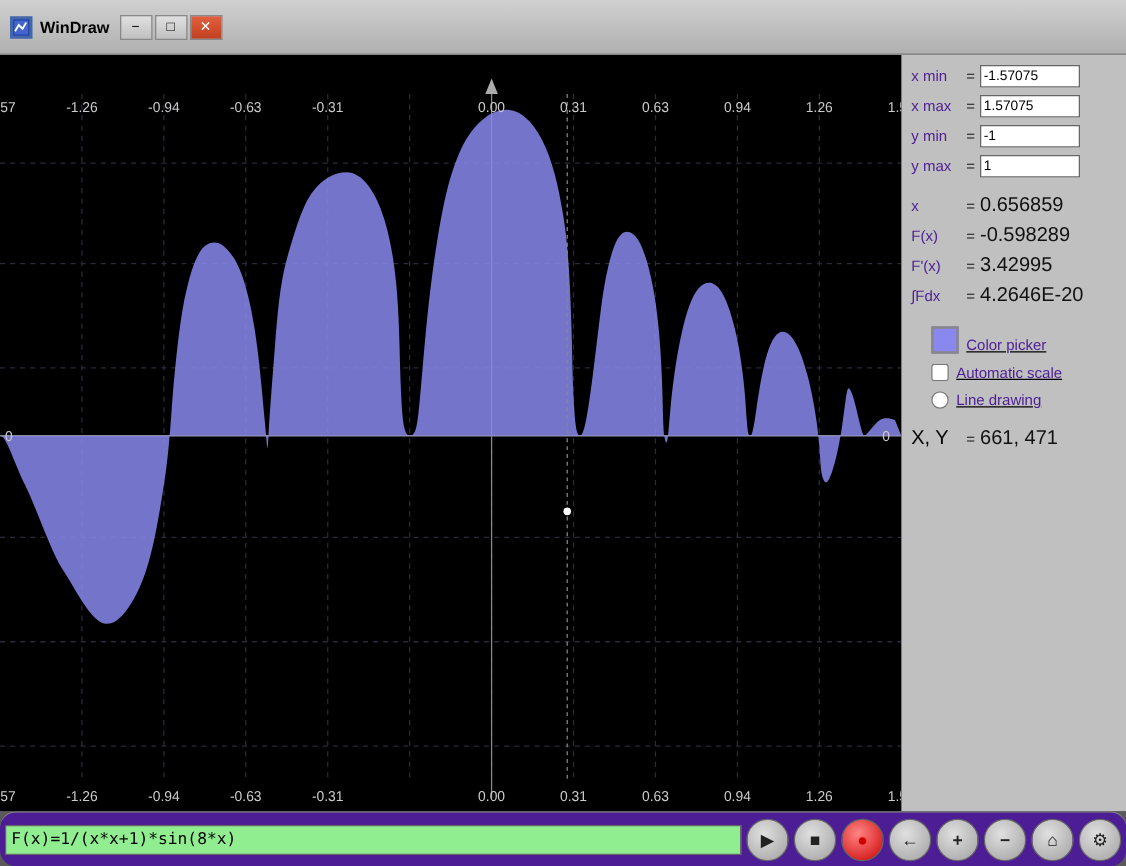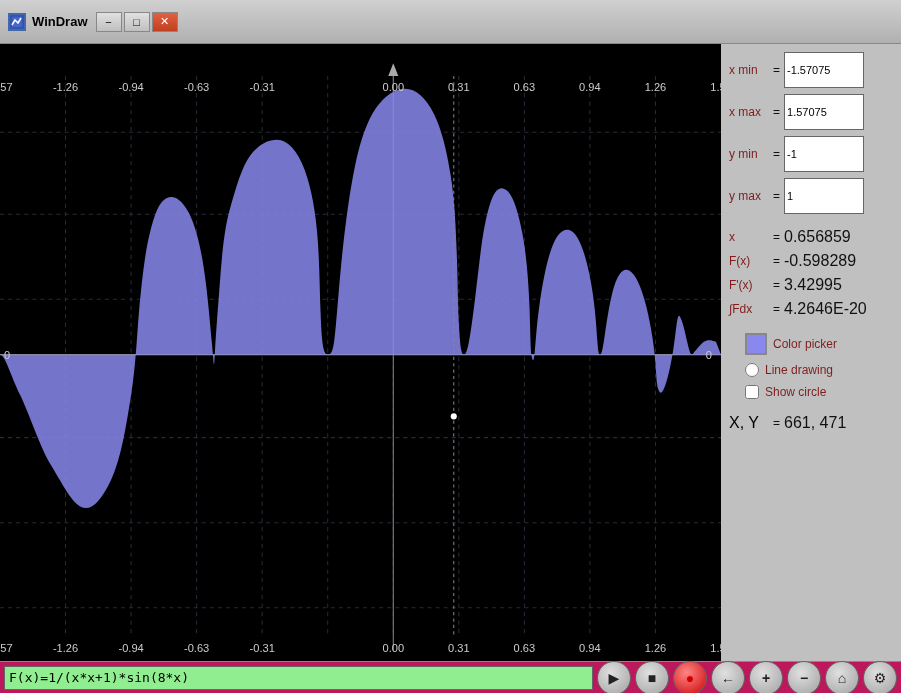--- a/index.html
+++ b/index.html
@@ -77,30 +77,30 @@
     }
 
     .sidebar-row {
       display: flex;
       align-items: center;
       gap: 4px;
       padding: 2px 0;
     }
     .sidebar-label {
       font-size: 12px;
-      color: #7f1d1d;
+      color: #4c1d95;
       min-width: 40px;
     }
     .sidebar-value {
       font-size: 16px;
       color: #111;
     }
     .sidebar-input {
       width: 80px;
-      height: 36px;
+      height: 18px;
       background: white;
       border: 1px solid #666;
       font-size: 11px;
       padding: 1px 2px;
     }
     .equals {
       font-size: 12px;
       color: #111;
     }
     .sidebar-divider {
@@ -111,41 +111,43 @@
     .color-swatch {
       width: 22px;
       height: 22px;
       background: #8888ee;
       border: 2px solid #888;
     }
 
     
     .checkbox-row {
       display: flex;
-      align-items: center;
+      align-items: flex-end;
       gap: 6px;
       padding: 3px 16px;
+      text-decoration: underline;
     }
     .checkbox-row input[type="checkbox"],
     .checkbox-row input[type="radio"] {
       width: 14px;
       height: 14px;
       cursor: pointer;
     }
 
     
     #formula-bar {
-      height: 32px;
-      background: #be185d;
+      height: 44px;
+      background: #4c1d95;
       display: flex;
       align-items: center;
       padding: 0 4px;
       gap: 4px;
       border-top: 1px solid #888;
       flex-shrink: 0;
+      border-radius: 13px;
     }
     #formula-input {
       flex: 1;
       height: 24px;
       background: #90ee90;
       border: 1px solid #666;
       font-size: 13px;
       padding: 2px 4px;
       font-family: monospace;
     }
@@ -390,31 +392,31 @@
       <span class="sidebar-value">4.2646E-20</span>
     </div>
 
     <div class="sidebar-divider"></div>
 
     <div class="checkbox-row">
       <div class="color-swatch"></div>
       <span class="sidebar-label">Color picker</span>
     </div>
 
+    <div class="checkbox-row">
+      <input type="checkbox" style="">
+      <span class="sidebar-label">Automatic scale</span>
+    </div>
 
 
     <div class="checkbox-row">
       <input type="radio" name="draw-mode" style="">
       <span class="sidebar-label">Line drawing</span>
     </div>
 
-    <div class="checkbox-row">
-      <input type="checkbox" style="">
-      <span class="sidebar-label">Show circle</span>
-    </div>
 
     <div class="sidebar-divider"></div>
 
     <div class="sidebar-row">
       <span class="sidebar-label xy-label">X, Y</span>
       <span class="equals">=</span>
       <span class="sidebar-value">661, 471</span>
     </div>
   </div>
 </div>

